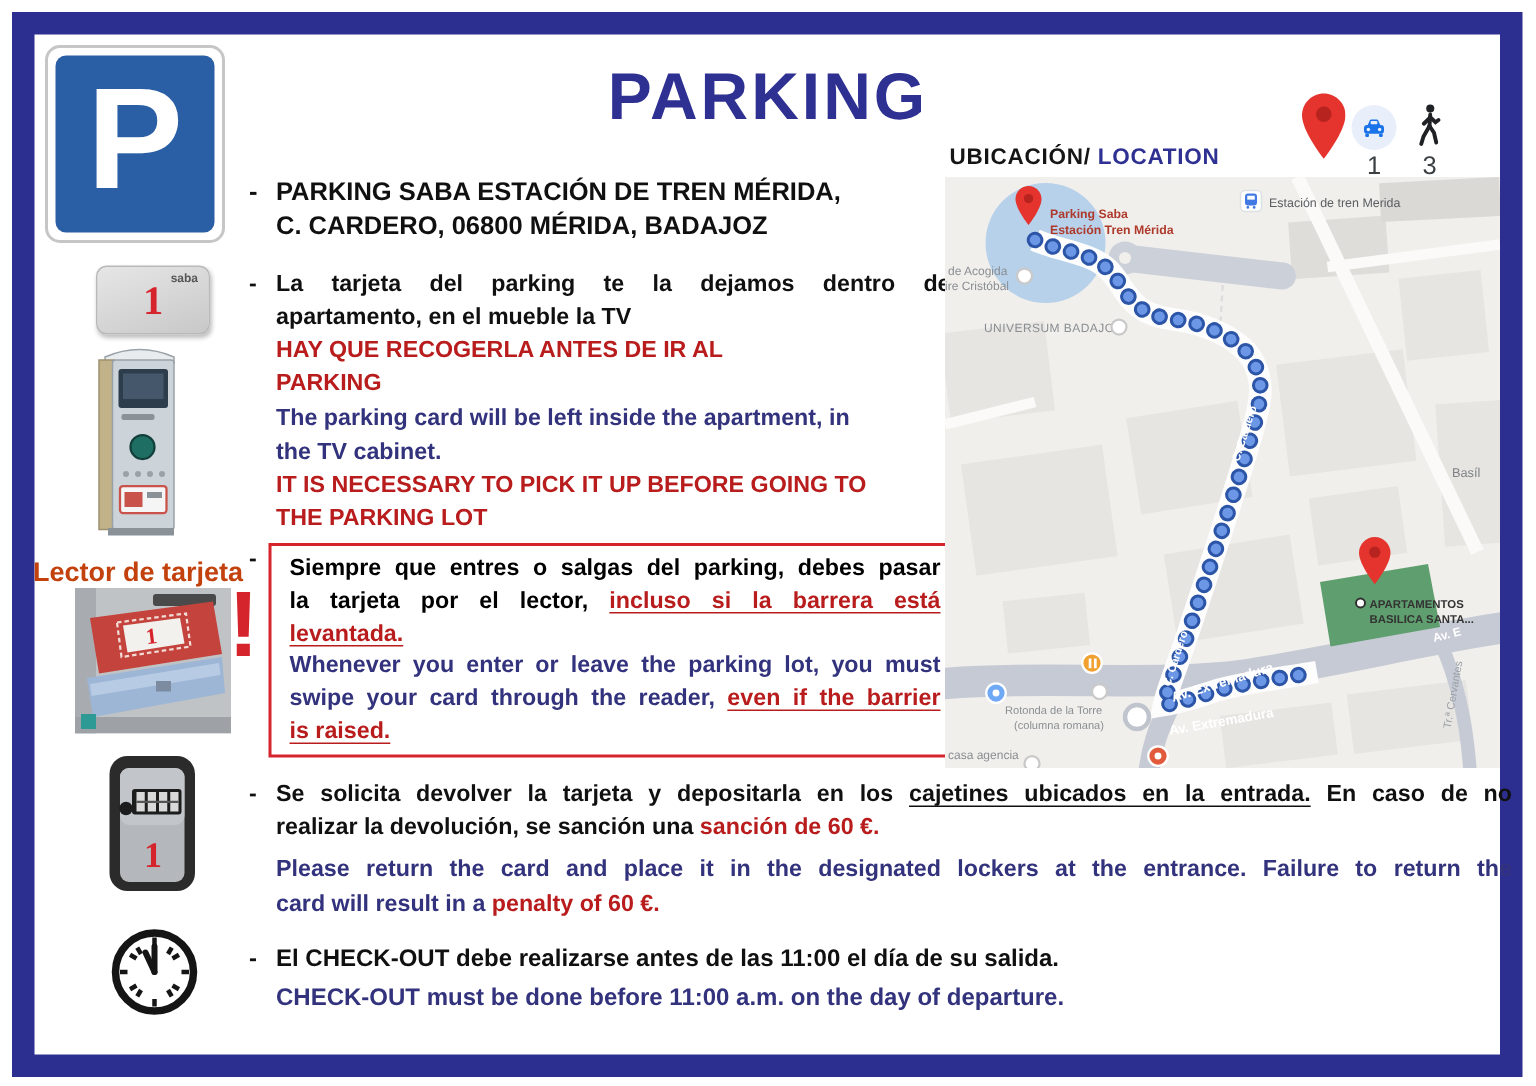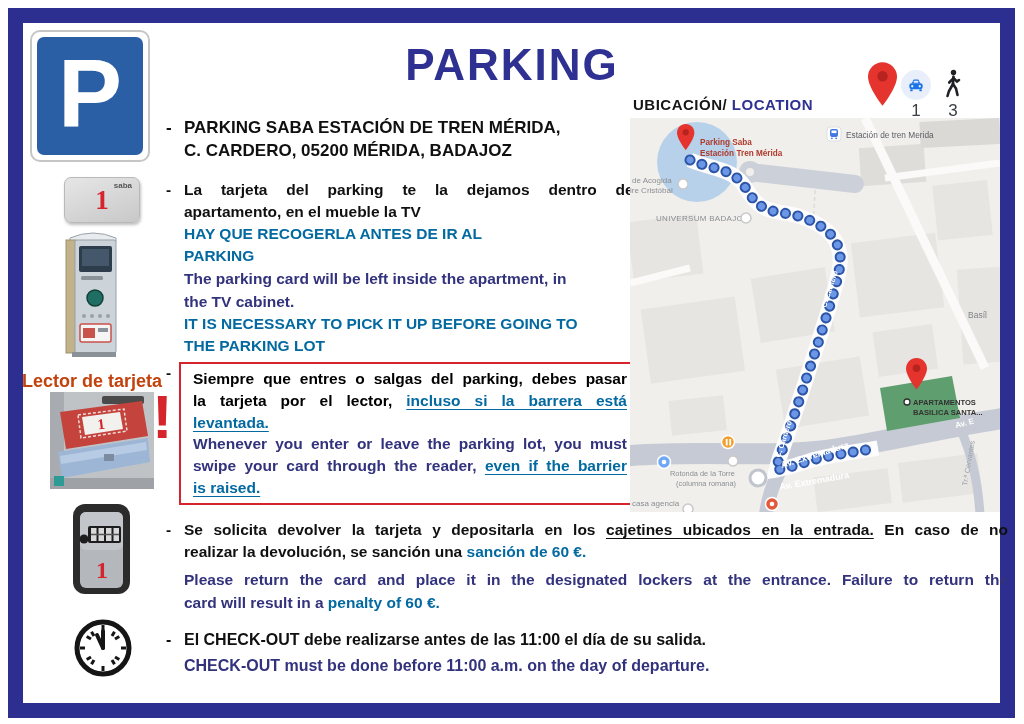--- a/index.html
+++ b/index.html
@@ -20,21 +20,21 @@
 
   .title{left:0;top:40px;width:1024px;text-align:center;color:#2e3192;font-size:44px;
     font-weight:800;letter-spacing:2px;}
 
   
   .bullet{padding-left:18px;box-sizing:border-box;}
   .dash{position:absolute;left:0;top:0;font-weight:700;color:#101010;}
   .addr{left:166px;top:116px;width:480px;font-size:17px;font-weight:700;color:#101010;line-height:23px;}
   .info{left:166px;top:179px;width:472px;font-size:15.5px;font-weight:700;line-height:22px;color:#101010;}
   .jline{text-align:justify;text-align-last:justify;}
-  .red{color:#0369a1;}
+  .red{color:#b91c1c;}
   .navy{color:#32327d;}
   .preline{white-space:pre-line;}
   .info .en{line-height:23px;}
   .u{text-decoration:underline;text-underline-offset:2.5px;}
 
   .swipe-wrap{left:166px;top:362px;width:475px;font-size:15.5px;font-weight:700;line-height:21.8px;}
   .swipe-box{margin-left:13px;border:2px solid #d6242c;padding:4px 12px;}
   .warn{left:152px;top:386px;font-size:62px;line-height:1;font-weight:800;color:#d6242c;}
 
   .return{left:166px;top:519px;width:842px;font-size:15.5px;font-weight:700;line-height:22px;color:#101010;}
@@ -75,21 +75,21 @@
   <div class="psign-inner">
     <span class="psign-letter">P</span>
   </div>
 </div>
 
 <div class="abs title">PARKING</div>
 
 <div class="abs addr bullet">
   <span class="dash">-</span>
   <div>PARKING SABA ESTACIÓN DE TREN MÉRIDA,</div>
-  <div>C. CARDERO, 05200 MÉRIDA, BADAJOZ</div>
+  <div>C. CARDERO, 06800 MÉRIDA, BADAJOZ</div>
 </div>
 
 <div class="abs info bullet">
   <span class="dash">-</span>
   <div class="jline">La tarjeta del parking te la dejamos dentro del</div>
   <div>apartamento, en el mueble la TV</div>
   <div class="red preline">HAY QUE RECOGERLA ANTES DE IR AL
 PARKING</div>
   <div class="navy en">The parking card will be left inside the apartment, in</div>
   <div class="navy en">the TV cabinet.</div>

